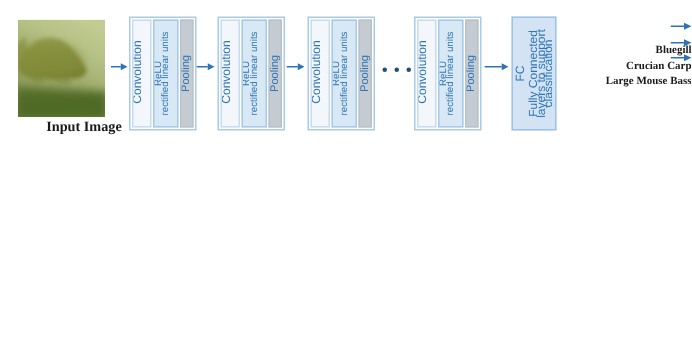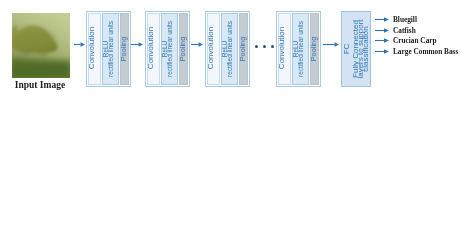--- a/index.html
+++ b/index.html
@@ -5,21 +5,21 @@
   html,body{margin:0;padding:0;background:#ffffff;}
   body{width:461px;height:107px;overflow:hidden;
        font-family:"Liberation Serif",serif;}
   #stage{position:relative;width:461px;height:107px;background:#ffffff;}
 
   
   #input-image{position:absolute;left:12px;top:13px;width:58px;height:65px;overflow:hidden;}
   #input-image svg{display:block;width:58px;height:65px;}
   #input-label{position:absolute;left:0px;top:80px;width:80px;text-align:center;
                font-family:"Liberation Serif",serif;font-weight:bold;font-size:9.5px;
-               color:#1a1a1a;line-height:11px;}
+               color:#1a1a1a;line-height:11px;padding-left:16px;}
 
   
   .conv-block{position:absolute;top:11px;width:45px;height:76px;box-sizing:border-box;
               border:1px solid #a8cbe8;background:#ffffff;padding:1px;}
   .cols{position:relative;width:100%;height:100%;display:flex;gap:1px;}
   .col{position:relative;height:100%;box-sizing:border-box;overflow:hidden;}
   .col-conv{flex:0 0 13px;background:#f3f7fc;border:1px solid #c7dcef;}
   .col-relu{flex:0 0 17px;background:#d8e8f5;border:1px solid #a5c9e7;}
   .col-pool{flex:1 1 auto;background:#c4cbd3;border:1px solid #b9c1c9;}
 
@@ -42,21 +42,21 @@
   .arrow{position:absolute;top:41px;}
   .arrow svg{display:block;}
 
   
   #ellipsis{position:absolute;left:255px;top:45px;display:flex;gap:5px;align-items:center;}
   .dot{width:3px;height:3px;border-radius:50%;background:#1f4e79;}
 
   
   #class-list{position:absolute;left:375px;top:14.1px;width:86px;}
   
-  .class-row{position:relative;height:10.68px;display:flex;align-items:center;}
+  .class-row{position:relative;height:10.68px;display:flex;align-items:flex-end;flex-direction:column;}
   .class-arrow{flex:0 0 14px;height:7px;}
   .class-arrow svg{display:block;}
   .class-label{margin-left:4px;font-family:"Liberation Serif",serif;font-weight:bold;
                font-size:7.3px;line-height:9px;color:#1a1a1a;white-space:nowrap;}
 </style>
 </head>
 <body>
 
 <div id="stage">
 
@@ -224,35 +224,26 @@
         </span>
         <span class="class-label">Bluegill</span>
       </div>
       <div class="class-row">
         <span class="class-arrow">
           <svg width="14" height="7" viewBox="0 0 14 7">
             <path d="M0 3.5 L9.5 3.5" stroke="#2e74b5" stroke-width="1.1" fill="none"></path>
             <path d="M14 3.5 L9 1.2 L9 5.8 Z" fill="#2e74b5"></path>
           </svg>
         </span>
-        <span class="class-label">Catfish</span>
-      </div>
-      <div class="class-row">
-        <span class="class-arrow">
-          <svg width="14" height="7" viewBox="0 0 14 7">
-            <path d="M0 3.5 L9.5 3.5" stroke="#2e74b5" stroke-width="1.1" fill="none"></path>
-            <path d="M14 3.5 L9 1.2 L9 5.8 Z" fill="#2e74b5"></path>
-          </svg>
-        </span>
         <span class="class-label">Crucian Carp</span>
       </div>
       <div class="class-row">
         <span class="class-arrow">
           <svg width="14" height="7" viewBox="0 0 14 7">
             <path d="M0 3.5 L9.5 3.5" stroke="#2e74b5" stroke-width="1.1" fill="none"></path>
             <path d="M14 3.5 L9 1.2 L9 5.8 Z" fill="#2e74b5"></path>
           </svg>
         </span>
-        <span class="class-label">Large Common Bass</span>
+        <span class="class-label">Large Mouse Bass</span>
       </div>
     </div>
 
 </div>
 
 </body></html>

